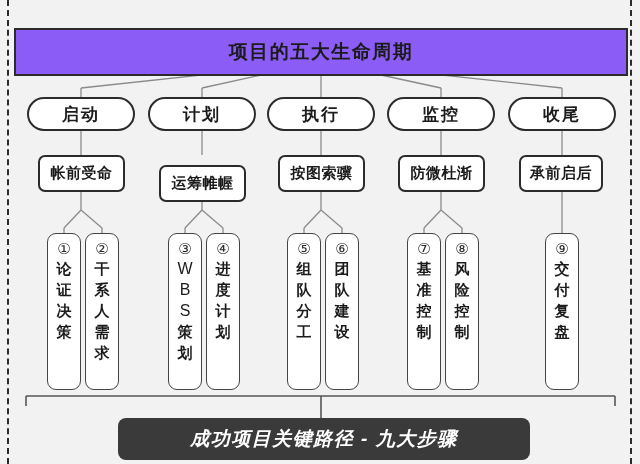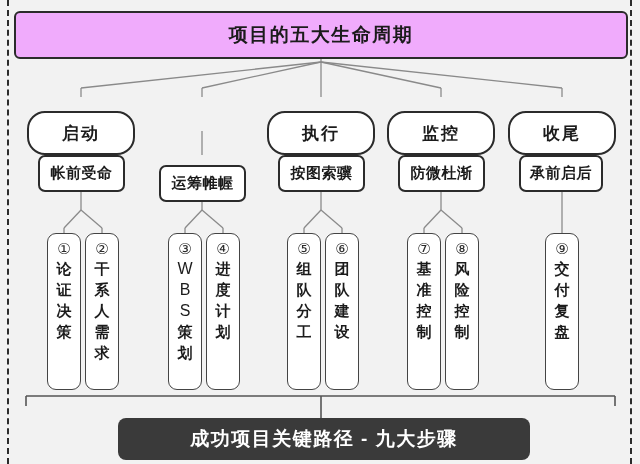--- a/index.html
+++ b/index.html
@@ -17,32 +17,32 @@
     border-left:2px dashed #2b2b2b;
   }
   .dash-left{left:7px;}
   .dash-right{left:630px;}
 
   
   #links{position:absolute;left:0;top:0;width:640px;height:464px;}
 
   
   .title-box{
-    position:absolute;left:14px;top:11px;width:614px;height:48px;
-    background:#f0abfc;border:2.5px solid #2b2b2b;border-radius:6px;
+    position:absolute;left:14px;top:28px;width:614px;height:48px;
+    background:#8b5cf6;border:2.5px solid #2b2b2b;border-radius:0;
     display:flex;align-items:center;justify-content:center;
     box-sizing:border-box;
   }
   .title-box span{
     font-size:19px;font-weight:bold;color:#1b1b1b;letter-spacing:1.5px;
   }
 
   
   .pill{
-    position:absolute;top:111px;height:44px;
+    position:absolute;top:97px;height:34px;
     background:#fff;border:2.2px solid #2b2b2b;border-radius:18px;
     display:flex;align-items:center;justify-content:center;
     box-sizing:border-box;
   }
   .pill span{font-size:17px;font-weight:bold;color:#1b1b1b;letter-spacing:2px;}
 
   
   .idiom{
     position:absolute;top:155px;height:37px;
     background:#fff;border:2px solid #2b2b2b;border-radius:7px;
@@ -68,20 +68,21 @@
   }
   .step .chars b{font-weight:bold;display:block;}
   .step .chars .lat{font-family:"Liberation Sans",sans-serif;font-weight:normal;font-size:16px;}
 
   
   .banner{
     position:absolute;left:118px;top:418px;width:412px;height:42px;
     background:#3a3a3a;border-radius:8px;
     display:flex;align-items:center;justify-content:center;
     box-sizing:border-box;
+    font-style:italic;
   }
   .banner span{color:#fff;font-size:19px;font-weight:bold;letter-spacing:1.5px;}
 </style>
 </head>
 <body>
 
 <div id="stage">
 
   <div class="dash-left"></div>
   <div class="dash-right"></div>
@@ -144,20 +145,23 @@
     </g>
   </svg>
 
   <div class="title-box">
     <span>项目的五大生命周期</span>
   </div>
 
   <div class="pill" style="left:27px;width:108px;">
       <span>启动</span>
     </div>
+  <div class="pill" style="left:148px;width:108px;">
+      <span>计划</span>
+    </div>
   <div class="pill" style="left:267px;width:108px;">
       <span>执行</span>
     </div>
   <div class="pill" style="left:387px;width:108px;">
       <span>监控</span>
     </div>
   <div class="pill" style="left:508px;width:108px;">
       <span>收尾</span>
     </div>
 

